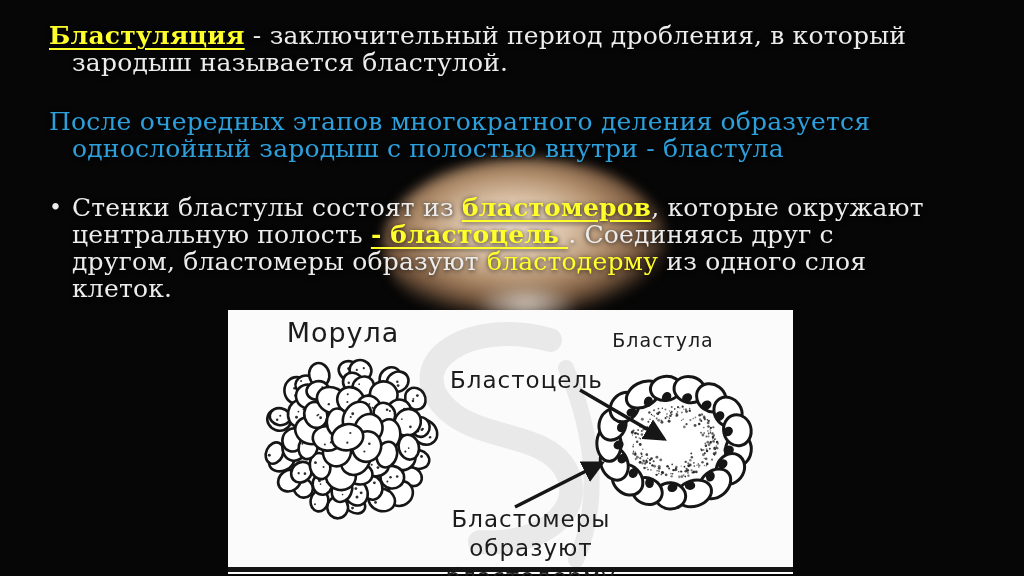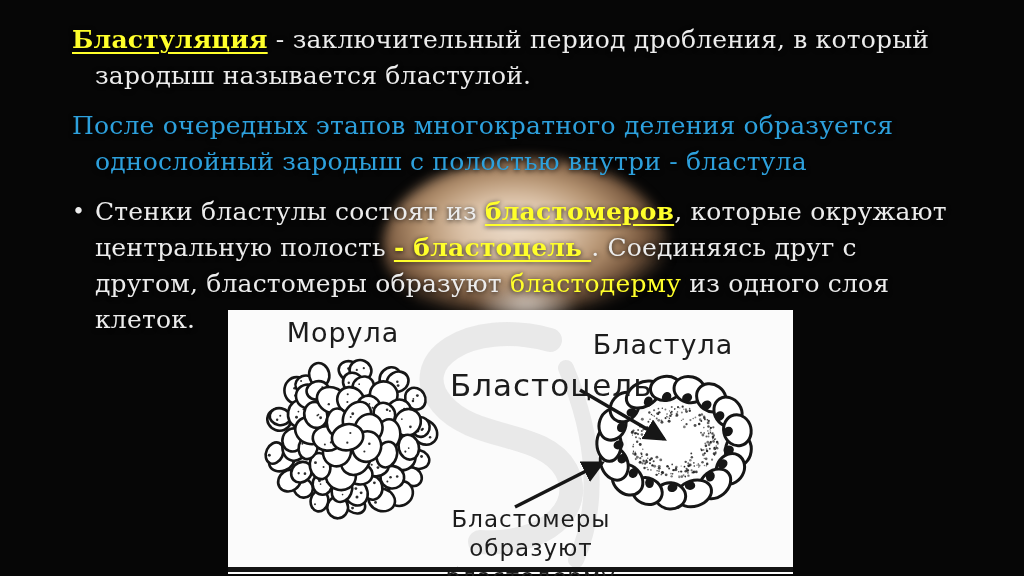--- a/index.html
+++ b/index.html
@@ -6,38 +6,38 @@
   .slide{position:relative;width:1024px;height:576px;background:#060606;overflow:hidden;
          font-family:"DejaVu Serif", serif;}
   
   .embryo{position:absolute;left:383px;top:158px;width:285px;height:175px;border-radius:50%;
           background:radial-gradient(ellipse 60% 55% at 46% 40%, #ecdccb 0%, #dcc3a9 30%, #b3916f 55%, #7a5a40 76%, rgba(30,18,10,0) 96%);
           filter:blur(6px);}
   .embryo-spot{position:absolute;left:478px;top:286px;width:96px;height:36px;border-radius:50%;
           background:radial-gradient(ellipse at center, rgba(235,230,225,.85) 0%, rgba(200,190,180,.35) 55%, rgba(0,0,0,0) 80%);
           filter:blur(7px);}
   
-  .para{position:absolute;left:0;right:20px;padding-left:95px;text-indent:-23px;
-        font-size:25px;line-height:36px;color:#ececec;white-space:pre-wrap;
+  .para{position:absolute;left:0;right:20px;padding-left:72px;text-indent:-23px;
+        font-size:25px;line-height:27px;color:#ececec;white-space:pre-wrap;
         letter-spacing:.2px;text-shadow:0 1px 5px rgba(0,0,0,.85);}
   .p1{top:22px;}
   .p2{top:108px;color:#2da0dc;}
   .p3{top:194px;}
   .yb{color:#ffff2b;font-weight:bold;text-decoration:underline;
       text-decoration-thickness:2px;text-underline-offset:4px;}
   .y{color:#ffff2b;}
   .bullet{display:inline-block;width:23px;text-indent:0;font-size:22px;vertical-align:top;}
   
   .panel{position:absolute;left:228px;top:310px;width:565px;height:264px;background:#fbfbfb;}
   .panel svg{position:absolute;left:0;top:0;}
   .hand{position:absolute;font-family:"DejaVu Sans", sans-serif;color:#1c1c1c;
         text-align:center;letter-spacing:1px;}
   .lbl-morula{left:30px;top:7px;width:170px;font-size:27px;}
-  .lbl-blastula{left:350px;top:19px;width:170px;font-size:27px;}
-  .lbl-blastocoel{left:222px;top:57px;width:140px;font-size:31px;}
+  .lbl-blastula{left:350px;top:19px;width:170px;font-size:19px;}
+  .lbl-blastocoel{left:222px;top:57px;width:140px;font-size:23px;}
   .lbl-caption{left:158px;top:195px;width:290px;font-size:23px;line-height:29px;white-space:pre-line;}
   .panel-rule{position:absolute;left:0;right:0;bottom:2px;height:5px;background:#141414;}
 </style>
 </head>
 <body>
 
 <div class="slide">
 
   <div class="embryo"></div>
   <div class="embryo-spot"></div>

